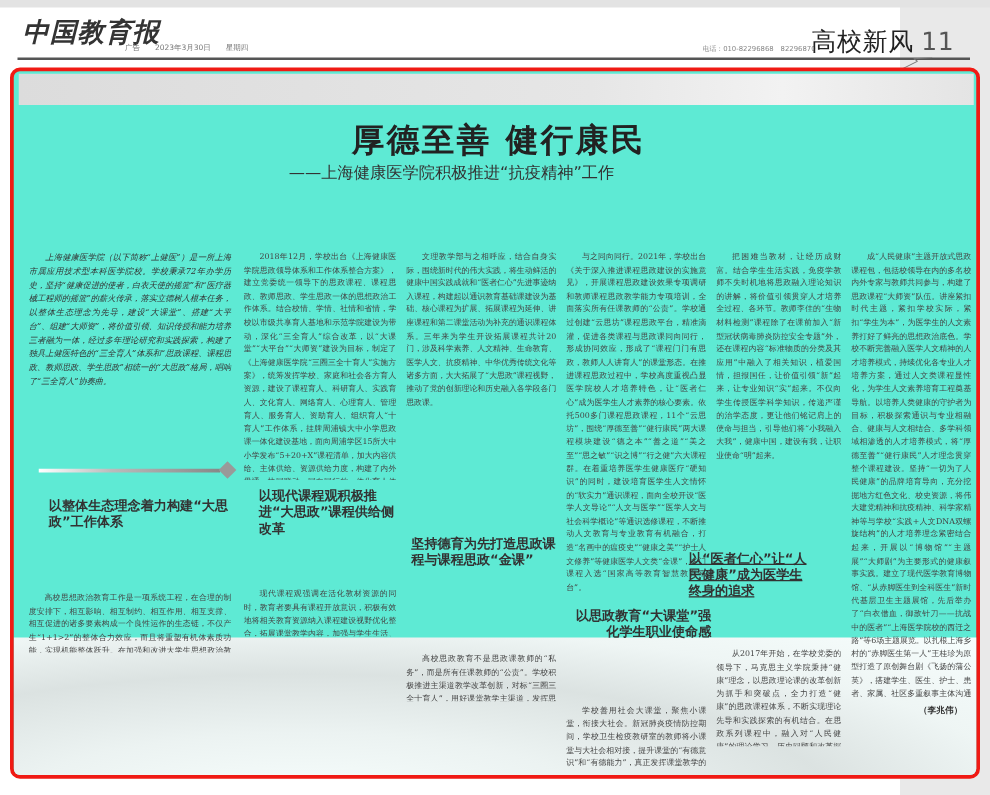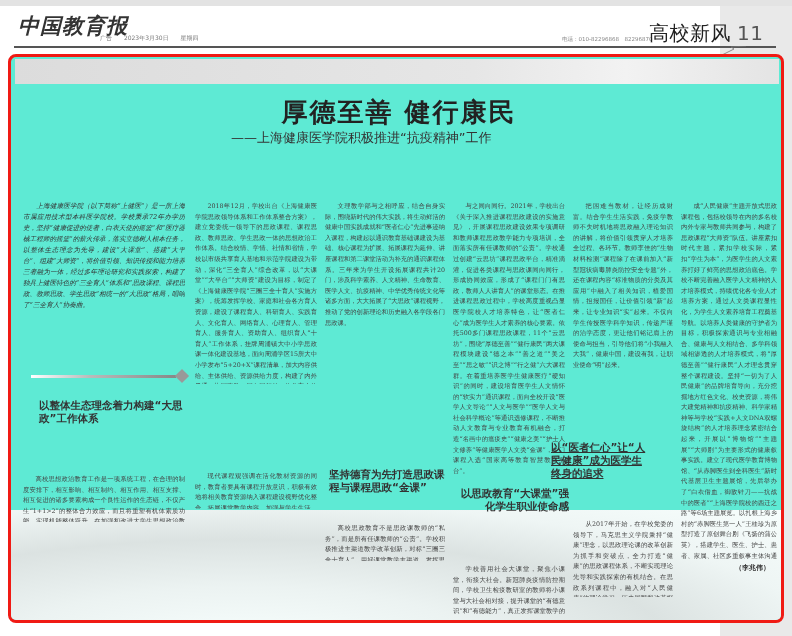--- a/index.html
+++ b/index.html
@@ -96,28 +96,29 @@
     <div class="diamond" style="left:166px; top:314px;"></div>
 
     <div class="subtitle" style="left:28px; top:342px; width:150px;">以整体生态理念着力构建“大思政”工作体系</div>
     <div class="col" style="left:12px; top:385px; width:162px; height:80px; overflow:hidden;">
       <p>高校思想政治教育工作是一项系统工程，在合理的制度安排下，相互影响、相互制约、相互作用、相互支撑、相互促进的诸多要素构成一个良性运作的生态链，不仅产生“1+1&gt;2”的整体合力效应，而且将重塑有机体素质功能，实现机能整体跃升。在加强和改进大学生思想政治教育过程中，上健医始终坚持从整体生态学视野审视新时代高校思政工作，加强顶层设计，优化体制机制，着力构建“大思政”工作格局。</p>
     </div>
 
     <div class="col" style="left:184px; top:112px; width:122px; height:215px; overflow:hidden;">
       <p>2018年12月，学校出台《上海健康医学院思政领导体系和工作体系整合方案》，建立党委统一领导下的思政课程、课程思政、教师思政、学生思政一体的思想政治工作体系。结合校情、学情、社情和省情，学校以市级共享育人基地和示范学院建设为带动，深化“三全育人”综合改革，以“大课堂”“大平台”“大师资”建设为目标，制定了《上海健康医学院“三圈三全十育人”实施方案》，统筹发挥学校、家庭和社会各方育人资源，建设了课程育人、科研育人、实践育人、文化育人、网络育人、心理育人、管理育人、服务育人、资助育人、组织育人“十育人”工作体系，挂牌周浦镇大中小学思政课一体化建设基地，面向周浦学区15所大中小学发布“5+20+X”课程清单，加大内容供给、主体供给、资源供给力度，构建了内外贯通、协同联动、同向同行的一体化育人体系，夯实了思政教育效能基础。</p>
     </div>
+    <div class="subtitle" style="left:196px; top:334px; width:112px;">以现代课程观积极推进“大思政”课程供给侧改革</div>
     <div class="col" style="left:184px; top:382px; width:122px; height:70px; overflow:hidden;">
       <p>现代课程观强调在活化教材资源的同时，教育者要具有课程开放意识，积极有效地将相关教育资源纳入课程建设视野优化整合，拓展课堂教学内容，加强与学生生活、社会实践的联系，提高教育效能。学校坚持以现代课程观为视野，积极推进“大思政”课程供给侧改革，构建以思政治理论课为核心、综合素养课程为支撑、专业教育课程为辐射的大课程思政体系。建强以习近平新时代中国特色社会主义思想为核心内容的思政课程群。马克思主义学院确立了“6+1+X”的课程建设总思路：6门思想政治理论必修课按照“一门课、一个实践基地、一个实践教学品牌”“三个一”模式建设；1门思政选修课“人民健康”按照“理论—实践—教材—网络”“四位一体”模式建设；“X”是指围绕学校人才培养目标，以习近平新时代中国特色社会主义思想为指导，面向全校开设若干门人文社会科学和通识教育选修课。</p>
     </div>
 
     <div class="col" style="left:314px; top:112px; width:120px; height:276px; overflow:hidden;">
       <p>文理教学部与之相呼应，结合自身实际，围绕新时代的伟大实践，将生动鲜活的健康中国实践成就和“医者仁心”先进事迹纳入课程，构建起以通识教育基础课建设为基础、核心课程为扩展、拓展课程为延伸、讲座课程和第二课堂活动为补充的通识课程体系。三年来为学生开设拓展课程共计20门，涉及科学素养、人文精神、生命教育、医学人文、抗疫精神、中华优秀传统文化等诸多方面，大大拓展了“大思政”课程视野，推动了党的创新理论和历史融入各学段各门思政课。</p>
     </div>
-    <div class="subtitle" style="left:318px; top:411px; width:118px;">坚持德育为先打造思政课程与课程思政“金课”</div>
+    <div class="subtitle" style="left:318px; top:372px; width:118px;">坚持德育为先打造思政课程与课程思政“金课”</div>
     <div class="col" style="left:314px; top:434px; width:120px; height:70px; overflow:hidden;">
       <p>高校思政教育不是思政课教师的“私务”，而是所有任课教师的“公责”。学校积极推进主渠道教学改革创新，对标“三圈三全十育人”，用好课堂教学主渠道，发挥思想政治理论课主阵地作用，按照“坚持在改进中加强”的总体要求，加强科学性、针对性和实效性建设，提升思想政治教育的亲和力和针对性，落细落实思政课具体责任，打造思政“金课”，满足学生成长发展需求和期待。</p>
     </div>
 
     <div class="col" style="left:442px; top:112px; width:112px; height:310px; overflow:hidden;">
       <p>与之同向同行。2021年，学校出台《关于深入推进课程思政建设的实施意见》，开展课程思政建设效果专项调研和教师课程思政教学能力专项培训，全面落实所有任课教师的“公责”。学校通过创建“云思坊”课程思政平台，精准滴灌，促进各类课程与思政课同向同行，形成协同效应，形成了“课程门门有思政，教师人人讲育人”的课堂形态。在推进课程思政过程中，学校高度重视凸显医学院校人才培养特色，让“医者仁心”成为医学生人才素养的核心要素。依托500多门课程思政课程，11个“云思坊”，围绕“厚德至善”“健行康民”两大课程模块建设“德之本”“善之道”“美之至”“思之敏”“识之博”“行之健”六大课程群。在着重培养医学生健康医疗“硬知识”的同时，建设培育医学生人文情怀的“软实力”通识课程，面向全校开设“医学人文导论”“人文与医学”“医学人文与社会科学概论”等通识选修课程，不断推动人文教育与专业教育有机融合，打造“名画中的瘟疫史”“健康之美”“护士人文修养”等健康医学人文类“金课”，多门课程入选“国家高等教育智慧教育平台”。</p>
     </div>
     <div class="subtitle" style="left:448px; top:430px; width:110px;text-align:right;">以思政教育“大课堂”强化学生职业使命感</div>
     <div class="col" style="left:442px; top:475px; width:112px; height:85px; overflow:hidden;">
       <p>学校善用社会大课堂，聚焦小课堂，衔接大社会。新冠肺炎疫情防控期间，学校卫生检疫教研室的教师将小课堂与大社会相对接，提升课堂的“有德意识”和“有德能力”，真正发挥课堂教学的育人功能。教师杨万龄将“营养与食品安全研究进展”第一课的主题定为“传染病疫情下的营养与免疫力”，积极引导学生关注疫情形势，对疫情的病原体、发生和发展有准确的医学认知和自发的思考，将自己学到的知识应用到为人类健康服务中去。教师鄢立钦将“营养与食品安全研究进展”第二课的题目定为“健康中国”，向学生介绍国家“健康中国”规划和行动计划，重点关注与专业密切联系的“国民营养计划”，让学生将自己的专业紧密融入国家卫生健康工作，强化学生的职业使命感。</p>

